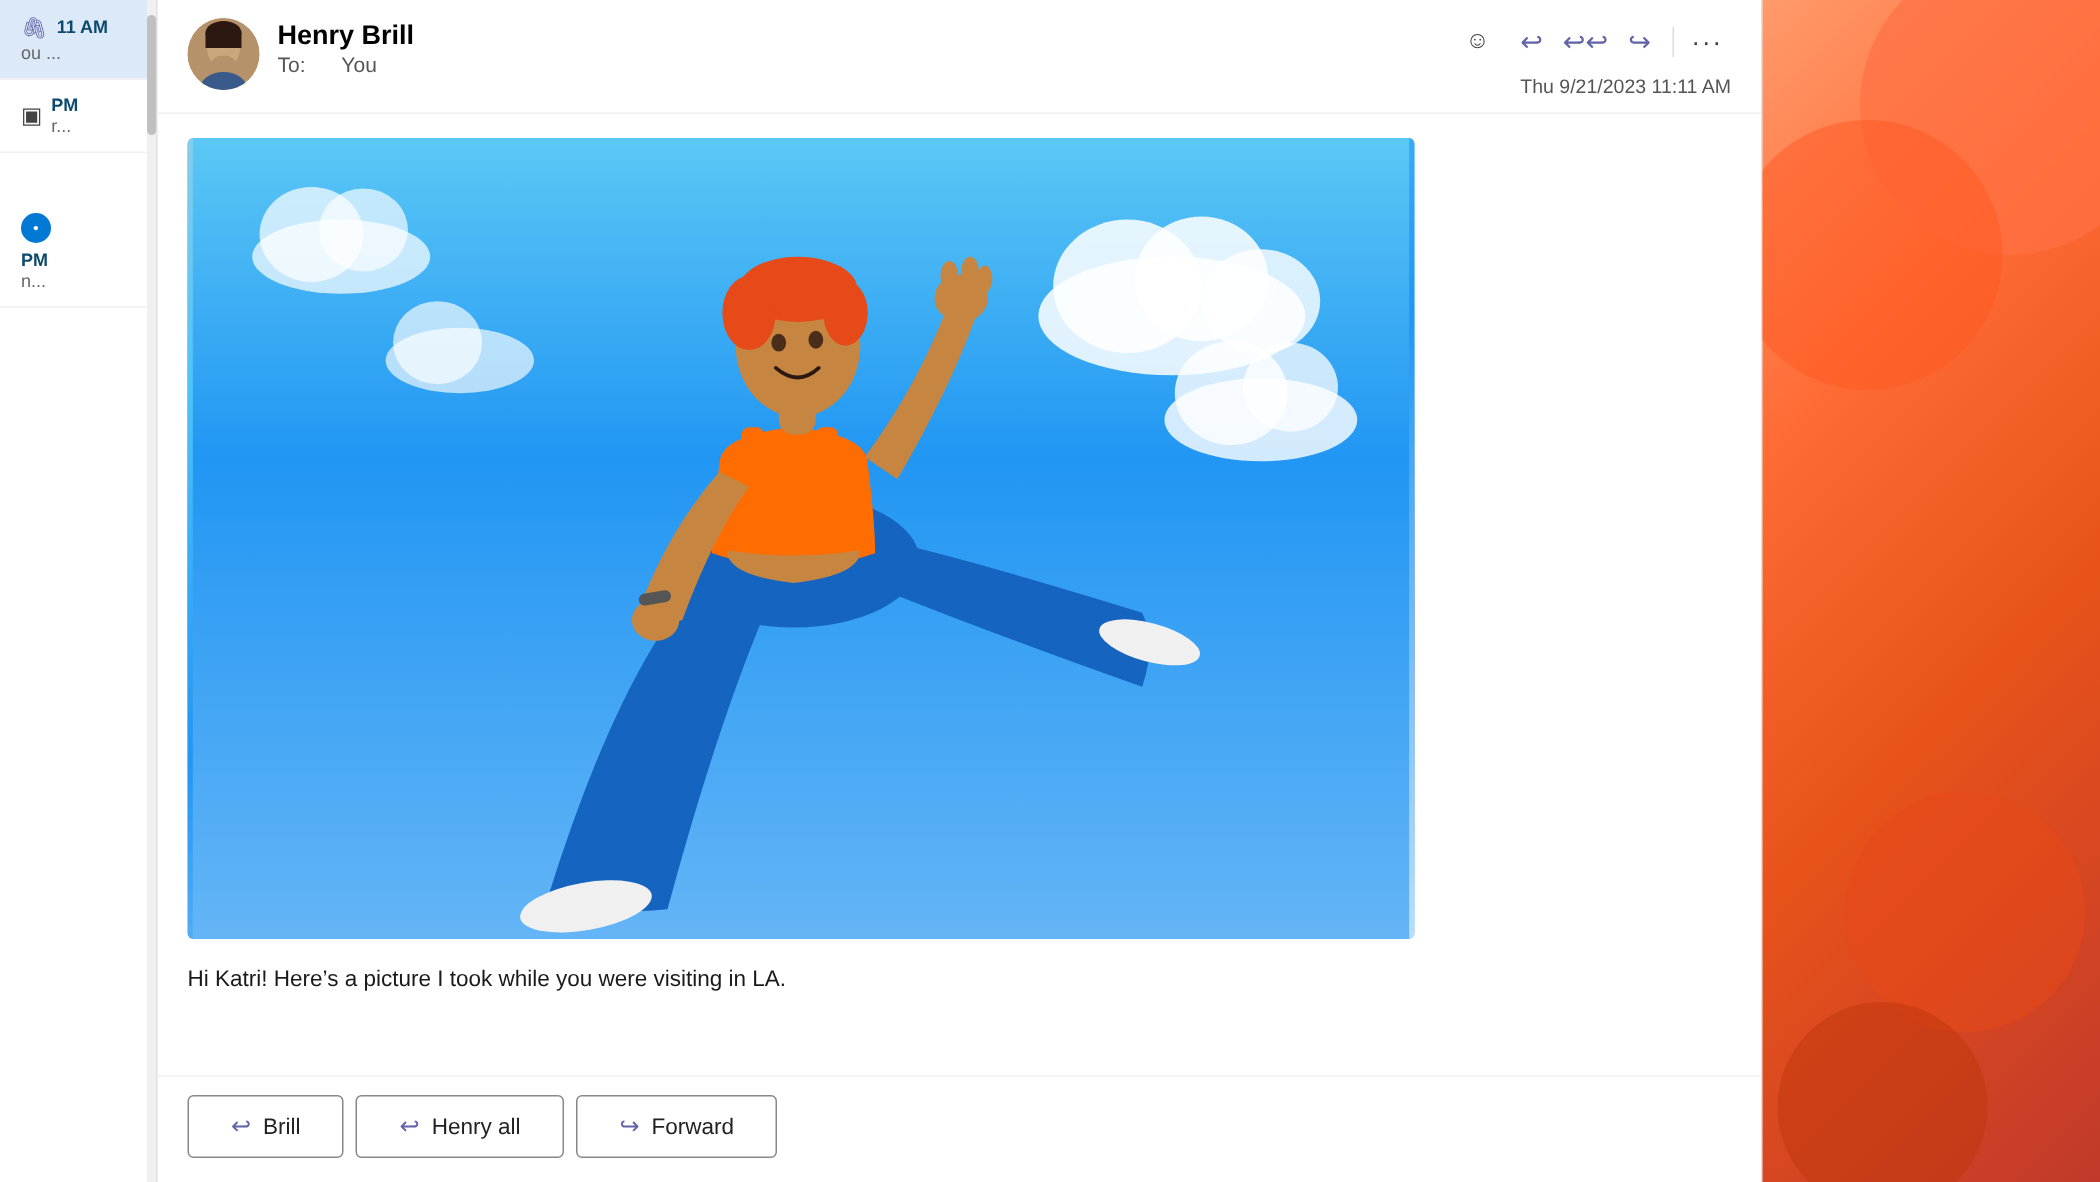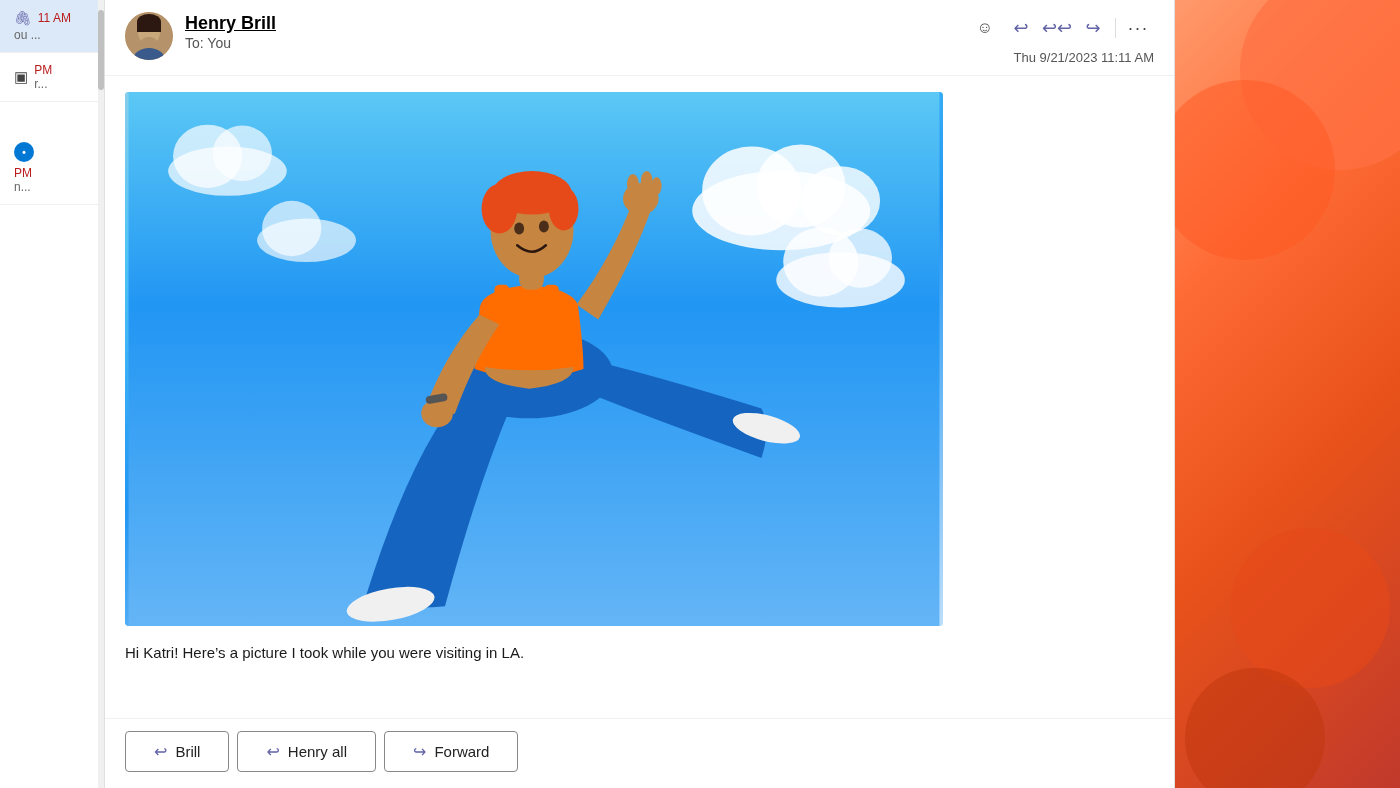--- a/index.html
+++ b/index.html
@@ -52,22 +52,22 @@
 
     .sidebar-item-top {
       display: flex;
       align-items: center;
       gap: 6px;
       margin-bottom: 2px;
     }
 
     .sidebar-item-time {
       font-size: 12px;
-      color: #b91c1c;
-      font-weight: 400;
+      color: #0c4a6e;
+      font-weight: 700;
     }
 
     .sidebar-item-preview {
       font-size: 12px;
       color: #666;
       white-space: nowrap;
       overflow: hidden;
       text-overflow: ellipsis;
     }
 
@@ -118,21 +118,20 @@
 
     .sender-info {
       flex: 1;
     }
 
     .sender-name {
       font-size: 18px;
       font-weight: 600;
       color: #000;
       line-height: 1.3;
-      text-decoration: underline;
     }
 
     .sender-to {
       font-size: 14px;
       color: #555;
     }
 
     .email-meta {
       display: flex;
       flex-direction: column;
@@ -380,21 +379,21 @@
         <ellipse cx="24" cy="30" rx="8" ry="5" fill="#b5926a"></ellipse>
 
         <ellipse cx="24" cy="48" rx="16" ry="12" fill="#3a5a8c"></ellipse>
       </svg>
     </div>
 
     <div class="sender-info">
       <div class="sender-name">Henry Brill</div>
       <div class="sender-to">
         <span>To:</span>
-        <span style="margin-left:0;">You</span>
+        <span style="margin-left:20px;">You</span>
       </div>
     </div>
 
     <div class="email-meta">
       <div class="email-actions">
         <button class="action-btn" title="React with emoji">
           <span>☺</span>
         </button>
         <button class="action-btn" title="Reply">
           <span style="color:#6264a7;font-size:18px;">↩</span>

